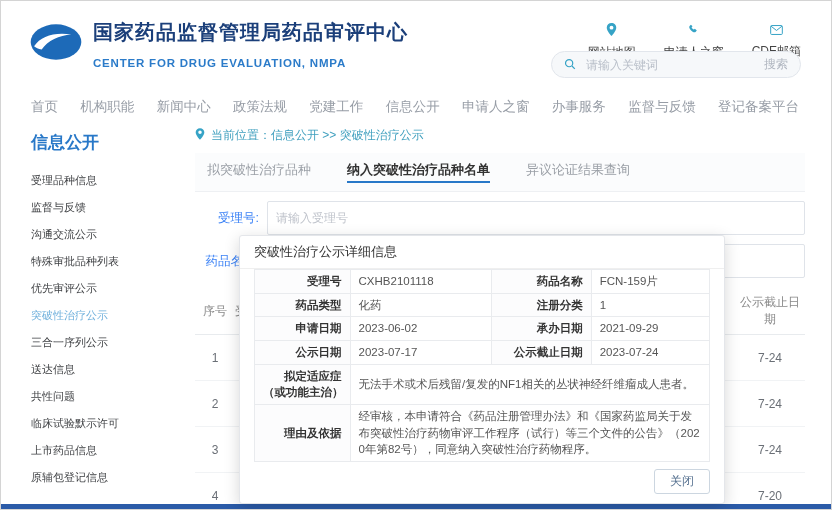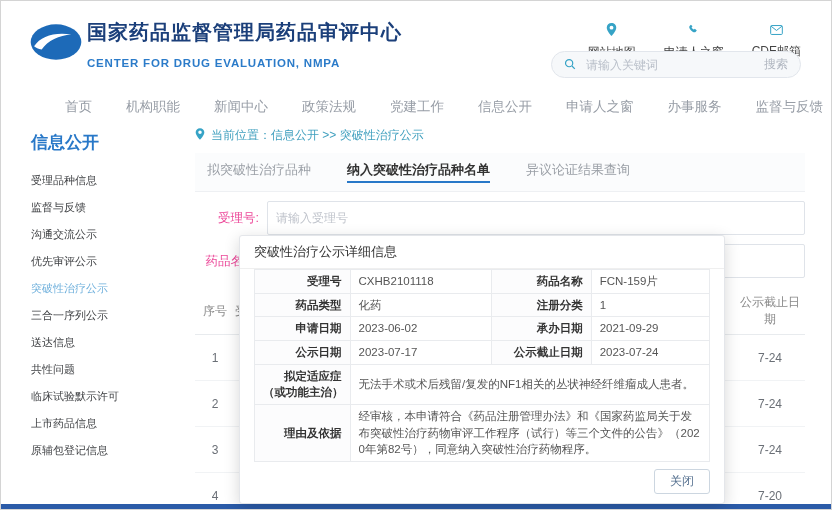--- a/index.html
+++ b/index.html
@@ -1,49 +1,49 @@
 <!DOCTYPE html>
 <html><head>
 <meta charset="utf-8">
 <style>
   * { box-sizing: border-box; }
   body { margin:0; background:#eee; font-family:"Liberation Sans","DejaVu Sans",sans-serif; }
   .page { position:relative; width:832px; height:510px; background:#fff; border:1px solid #d4d4d4; overflow:hidden; }
 
   
   .header { position:absolute; top:0; left:0; right:0; height:90px; background:#fff; }
-  .brand { position:absolute; left:28px; top:18px; display:flex; align-items:center; gap:4px; }
+  .brand { position:absolute; left:28px; top:18px; display:flex; align-items:center; gap:10px; }
   .brand-cn { font-size:20px; font-weight:bold; color:#1b3f7a; letter-spacing:1px; }
   .brand-en { font-size:11.5px; font-weight:bold; color:#2b7bc9; letter-spacing:.8px; margin-top:11px; }
   .quick-links { position:absolute; right:30px; top:22px; display:flex; gap:28px; align-items:center; font-size:12px; color:#444; }
   .quick-link { display:flex; align-items:center; gap:5px; cursor:pointer;flex-direction:column; }
   .search-bar { position:absolute; right:30px; top:50px; width:250px; height:27px; border:1px solid #e2e6ec; background:#f6f8fa; border-radius:14px; display:flex; align-items:center; gap:8px; padding:0 12px; }
   .search-input { flex:1; border:none; outline:none; background:transparent; font-size:12px; color:#333; min-width:0; }
   .search-input::placeholder { color:#b9bfc9; }
   .search-btn { font-size:12px; color:#b0b6c0; cursor:pointer; }
 
   
   .nav { position:absolute; top:92px; left:30px; right:32px; height:28px; display:flex; justify-content:space-between; align-items:center; font-size:13.5px; color:#979da6; }
-  .nav-item { cursor:pointer; white-space:nowrap;margin-left:34px; }
+  .nav-item { cursor:pointer; white-space:nowrap; }
 
   
   .main { position:absolute; top:124px; left:30px; right:26px; bottom:8px; display:flex; }
   .sidebar { width:150px; flex:none; }
   .sidebar-title { font-size:17px; font-weight:bold; color:#2878c8; margin:6px 0 13px; }
   .sidebar-item { font-size:11px; color:#3d3f42; padding:6px 0; cursor:pointer; }
   .sidebar-item.active { color:#6fb0dc; }
 
   .content { flex:1; margin-left:14px; position:relative; min-width:0; }
   .breadcrumb { display:flex; align-items:center; gap:6px; font-size:12px; color:#3f9fbe; margin:2px 0 9px; }
   .tabs { display:flex; gap:36px; padding:8px 12px; background:#fbfcfd; border-bottom:1px solid #eef0f3; font-size:13px; color:#9a9fa6; }
   .tab { cursor:pointer; padding-bottom:2px; }
   .tab.active { color:#333; font-weight:bold; border-bottom:2px solid #2878c8; }
 
   .filter-row { display:flex; align-items:center; margin-top:9px; }
-  .filter-label { flex:none; width:72px; text-align:right; padding-right:8px; font-size:12.5px; color:#ec4899; }
+  .filter-label { flex:none; width:72px; text-align:right; padding-right:8px; font-size:12.5px; color:#3b82f6; }
   .filter-input { flex:1; height:26px; border:1px solid #dfe3e9; border-radius:2px; background:#fff; font-size:12px; color:#333; padding:16px 8px; outline:none; }
   .filter-input::placeholder { color:#c0c4cc; }
 
   .grid { margin-top:10px; font-size:12px; color:#6a6f76; }
   .grid-header { display:flex; align-items:center; padding:6px 0; color:#888; border-bottom:1px solid #e8ebee; }
   .grid-row { display:flex; align-items:center; height:46px; border-bottom:1px solid #f1f3f5; cursor:pointer; }
   .c-no { width:40px; text-align:center; flex:none; }
   .c-accept { width:110px; flex:none; }
   .c-drug { width:105px; flex:none; }
   .c-applicant { width:115px; flex:none; }
@@ -135,20 +135,21 @@
     <span class="nav-item">登记备案平台</span>
   </div>
 
   <div class="main">
 
     <div class="sidebar">
       <div class="sidebar-title">信息公开</div>
       <div class="sidebar-item">受理品种信息</div>
       <div class="sidebar-item">监督与反馈</div>
       <div class="sidebar-item">沟通交流公示</div>
+      <div class="sidebar-item">特殊审批品种列表</div>
       <div class="sidebar-item">优先审评公示</div>
       <div class="sidebar-item active">突破性治疗公示</div>
       <div class="sidebar-item">三合一序列公示</div>
       <div class="sidebar-item">送达信息</div>
       <div class="sidebar-item">共性问题</div>
       <div class="sidebar-item">临床试验默示许可</div>
       <div class="sidebar-item">上市药品信息</div>
       <div class="sidebar-item">原辅包登记信息</div>
     </div>
 

